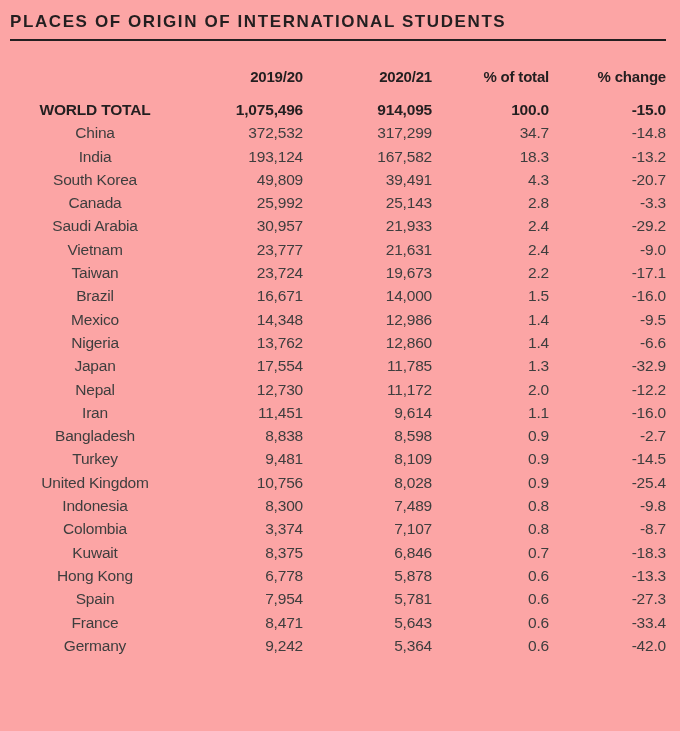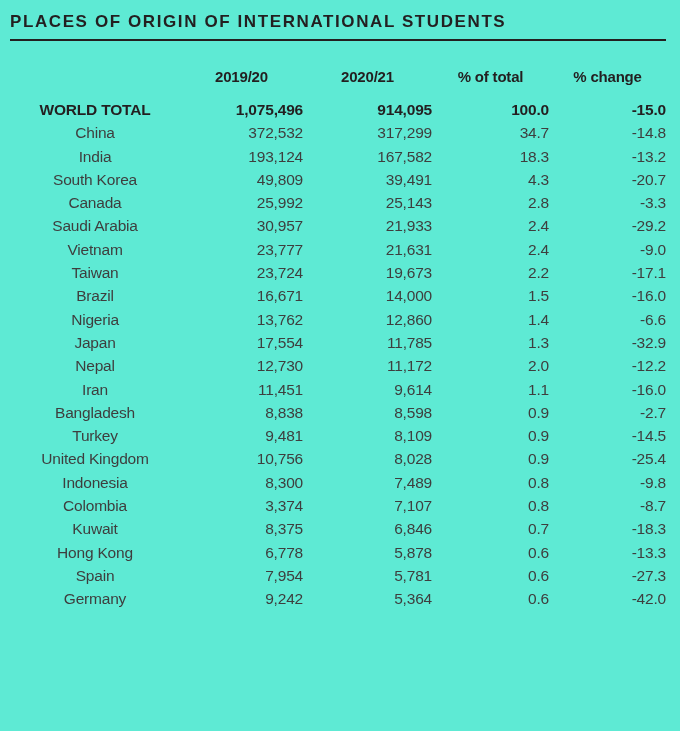--- a/index.html
+++ b/index.html
@@ -4,21 +4,21 @@
 <style>
   html, body {
     margin: 0;
     padding: 0;
     background: #ffffff;
   }
   .page {
     position: relative;
     width: 680px;
     height: 731px;
-    background: #5eead4;
+    background: #fca5a5;
     box-sizing: border-box;
     padding: 10px 0 0 10px;
     font-family: "Liberation Sans", sans-serif;
     overflow: hidden;
   }
   .title {
     margin: 0;
     padding-top: 2px;
     font-size: 17px;
     line-height: 20px;
@@ -35,20 +35,21 @@
   }
   table.origins {
     border-collapse: collapse;
     table-layout: fixed;
     width: 656px;
   }
   table.origins th {
     font-size: 15px;
     font-weight: bold;
     color: #231f20;
+    text-align: right;
     vertical-align: bottom;
     height: 44px;
     padding: 0 0 13px 0;
     letter-spacing: -0.2px;
     white-space: nowrap;
   }
   table.origins th.c-name {
     text-align: left;
   }
   table.origins td {
@@ -153,20 +154,27 @@
           <td>-17.1</td>
         </tr>
         <tr>
           <td class="c-name">Brazil</td>
           <td>16,671</td>
           <td>14,000</td>
           <td>1.5</td>
           <td>-16.0</td>
         </tr>
         <tr>
+          <td class="c-name">Mexico</td>
+          <td>14,348</td>
+          <td>12,986</td>
+          <td>1.4</td>
+          <td>-9.5</td>
+        </tr>
+        <tr>
           <td class="c-name">Nigeria</td>
           <td>13,762</td>
           <td>12,860</td>
           <td>1.4</td>
           <td>-6.6</td>
         </tr>
         <tr>
           <td class="c-name">Japan</td>
           <td>17,554</td>
           <td>11,785</td>
@@ -237,20 +245,27 @@
           <td>-13.3</td>
         </tr>
         <tr>
           <td class="c-name">Spain</td>
           <td>7,954</td>
           <td>5,781</td>
           <td>0.6</td>
           <td>-27.3</td>
         </tr>
         <tr>
+          <td class="c-name">France</td>
+          <td>8,471</td>
+          <td>5,643</td>
+          <td>0.6</td>
+          <td>-33.4</td>
+        </tr>
+        <tr>
           <td class="c-name">Germany</td>
           <td>9,242</td>
           <td>5,364</td>
           <td>0.6</td>
           <td>-42.0</td>
         </tr>
       </tbody>
   </table>
 
 </div>

